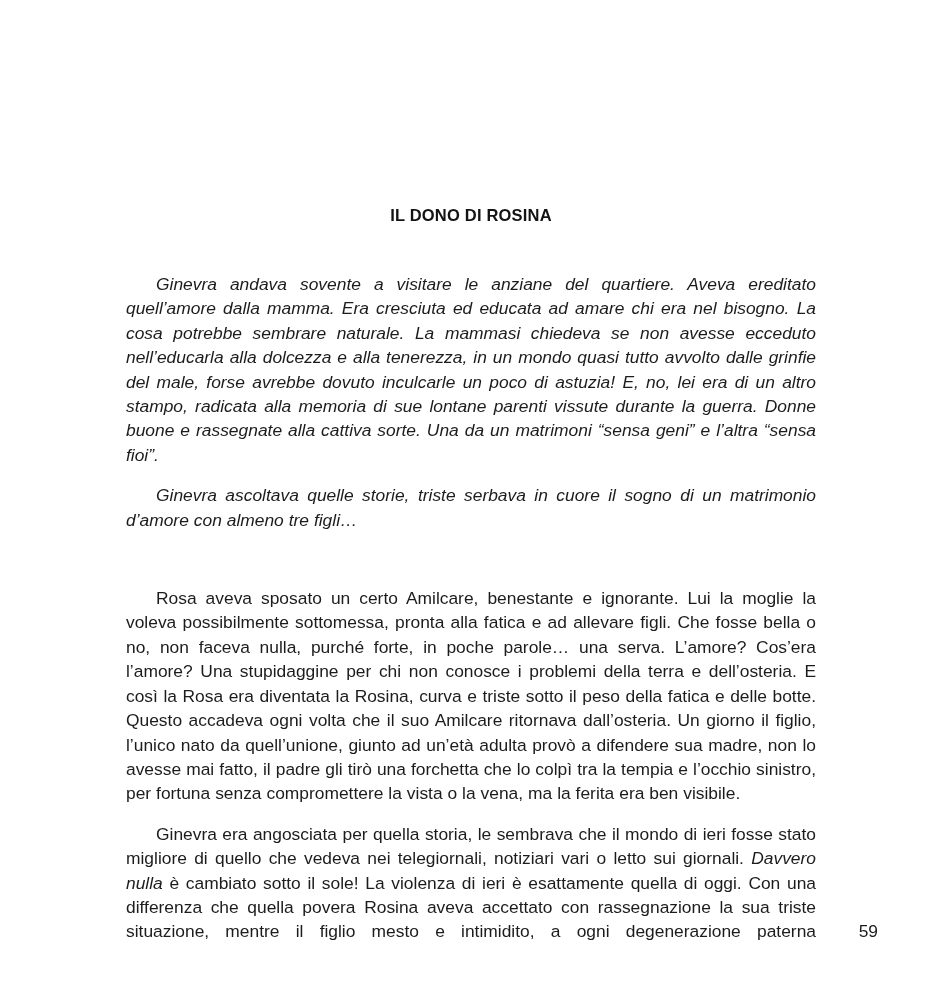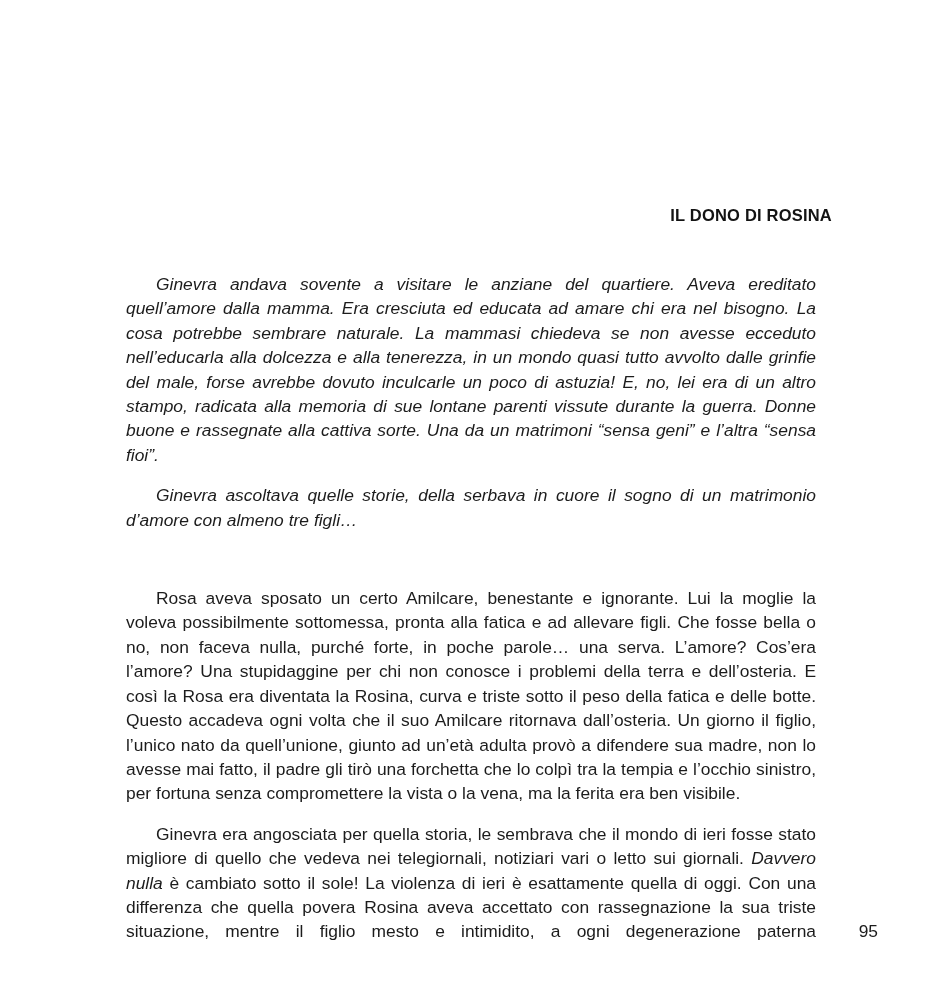--- a/index.html
+++ b/index.html
@@ -29,21 +29,21 @@
   .content {
     position: absolute;
     left: 110px;
     top: 205px;
     width: 722px;
   }
 
   .chapter-title {
     font-size: 16.5px;
     font-weight: bold;
-    text-align: right;
+    text-align: center;
     letter-spacing: 0.2px;
     line-height: 20px;
     margin: 0 0 0 0;
     color: #131313;
   }
 
   .gap-after-title { height: 31px; }
 
   p.body-par {
     margin: 16px;
@@ -91,26 +91,26 @@
 <div id="page">
 
   <div class="content">
 
     <h1 class="chapter-title">IL DONO DI ROSINA</h1>
 
     <div class="gap-after-title"></div>
 
     <p class="body-par italic-par">Ginevra andava sovente a visitare le anziane del quartiere. Aveva ereditato quell’amore dalla mamma. Era cresciuta ed educata ad amare chi era nel bisogno. La cosa potrebbe sembrare naturale. La mammasi chiedeva se non avesse ecceduto nell’educarla alla  dolcezza e alla tenerezza,  in un mondo quasi tutto avvolto dalle grinfie del male, forse avrebbe dovuto inculcarle un poco di astuzia!  E, no, lei era di un altro stampo, radicata alla memoria di sue lontane parenti vissute durante la guerra. Donne buone e rassegnate alla cattiva sorte. Una da un matrimoni “sensa geni” e l’altra “sensa fioi”.</p>
 
-    <p class="body-par italic-par">Ginevra ascoltava quelle storie, della serbava in cuore il sogno di un matrimonio d’amore con almeno tre figli…</p>
+    <p class="body-par italic-par">Ginevra ascoltava quelle storie, triste serbava in cuore il sogno di un matrimonio d’amore con almeno tre figli…</p>
 
     <div class="par-gap"></div>
 
     <p class="body-par">Rosa aveva sposato un certo Amilcare, benestante e ignorante. Lui la moglie la voleva possibilmente sottomessa, pronta alla fatica e ad allevare figli. Che fosse bella o no, non faceva nulla, purché forte, in poche parole… una serva. L’amore? Cos’era l’amore? Una stupidaggine per chi non conosce i problemi della terra e dell’osteria. E così la Rosa era diventata la Rosina, curva e triste sotto il peso della fatica e delle botte. Questo accadeva ogni volta che il suo Amilcare ritornava dall’osteria. Un giorno il figlio, l’unico nato da quell’unione, giunto ad un’età adulta provò a difendere sua madre, non lo avesse mai fatto, il padre gli tirò una forchetta che lo colpì tra la tempia e l’occhio sinistro, per fortuna senza compromettere la vista o la vena, ma la ferita era ben visibile.</p>
 
     <div class="last-line-wrap">
       <p class="body-par justify-last"><span>Ginevra era angosciata per quella storia, le sembrava che il mondo di ieri fosse stato migliore di quello che vedeva nei telegiornali, notiziari vari o letto sui giornali. </span><em class="inline-italic">Davvero nulla</em><span> è cambiato sotto il sole! La violenza di ieri è esattamente quella di oggi. Con una differenza che quella povera Rosina aveva accettato con rassegnazione la sua triste situazione, mentre il figlio mesto e intimidito, a ogni degenerazione paterna</span></p>
-      <span class="folio">95</span>
+      <span class="folio">59</span>
     </div>
 
   </div>
 
 </div>
 
 </body></html>

